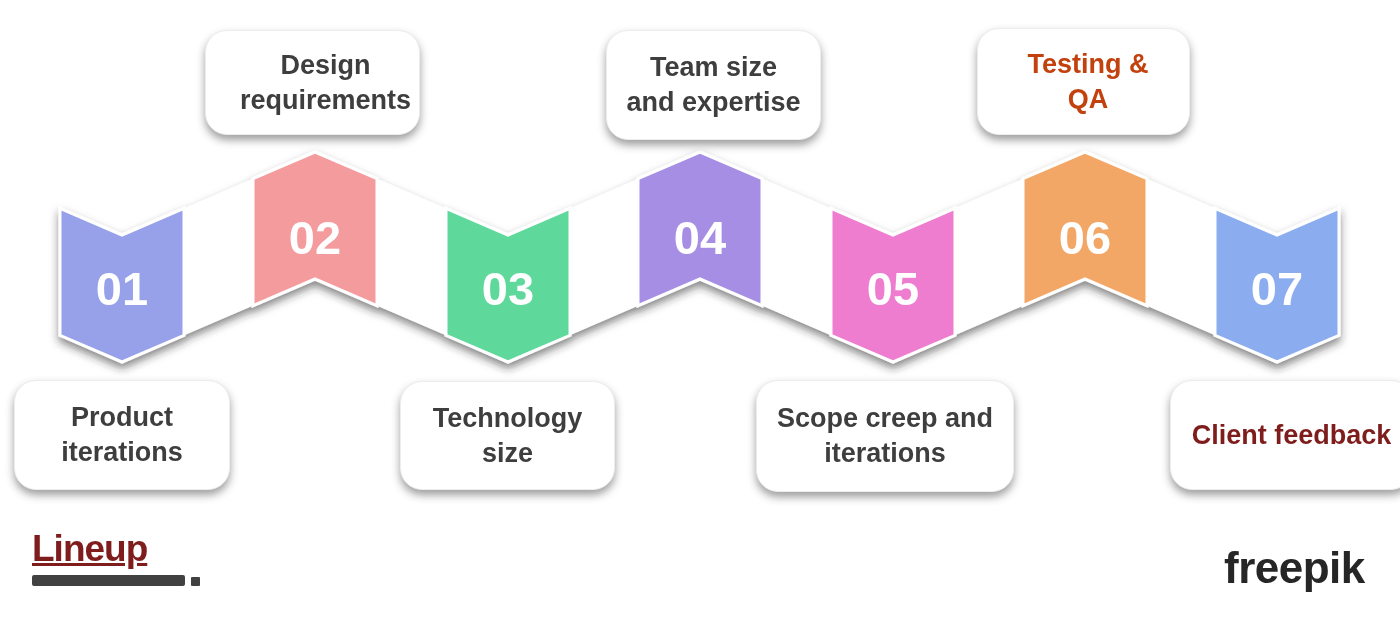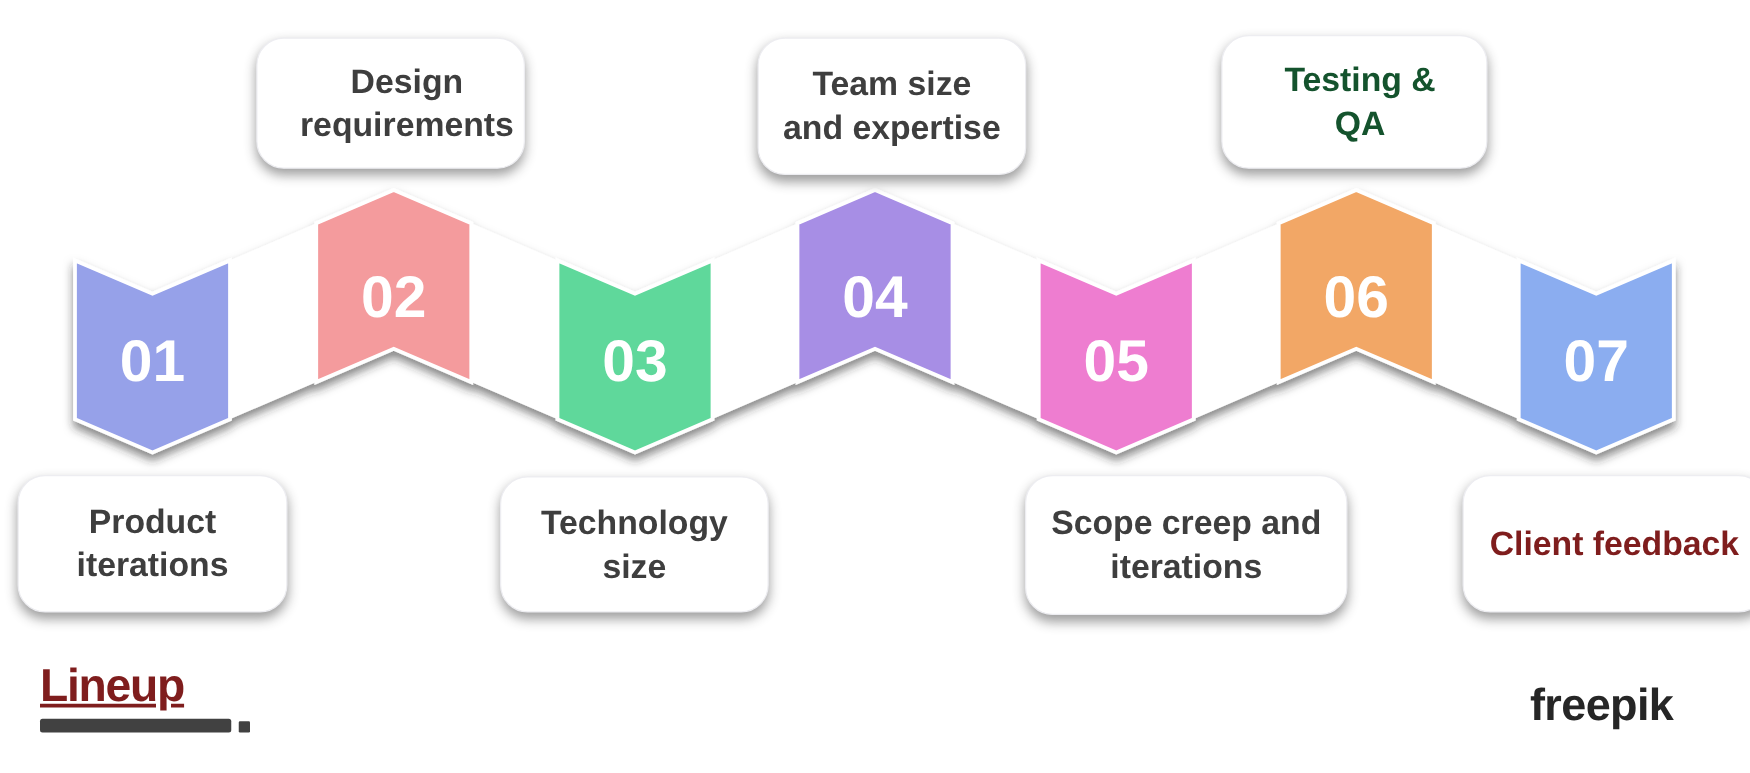--- a/index.html
+++ b/index.html
@@ -32,21 +32,21 @@
   .logo-left{position:absolute;left:32px;top:530px;}
   .logo-word{
     font-size:37px;font-weight:800;letter-spacing:-1px;line-height:1;
   }
   .logo-bar-row{display:flex;align-items:flex-end;margin-top:8px;}
   .logo-bar{width:153px;height:11px;border-radius:2px;}
   .logo-dot{width:9px;height:9px;margin-left:6px;border-radius:1px;}
 
   .logo-right{
     position:absolute;left:1224px;top:546px;
-    font-size:36px;font-weight:700;letter-spacing:-0.5px;line-height:1;
+    font-size:44px;font-weight:700;letter-spacing:-0.5px;line-height:1;
   }
 </style>
 </head>
 <body>
 
 <div id="stage">
 
   <svg id="ribbon" viewBox="0 0 1400 618" aria-hidden="true">
     <defs>
       <filter id="bandShadow" x="-5%" y="-10%" width="110%" height="125%">
@@ -73,23 +73,23 @@
   </svg>
 
   <div class="card" style="left: 14px; top: 380px; width: 216px; height: 110px; color: rgb(62, 62, 62);">Product iterations</div>
 
   <div class="card" style="left: 205px; top: 30px; width: 215px; height: 105px; color: rgb(62, 62, 62); padding-left: 44px;">Design requirements</div>
 
   <div class="card" style="left: 400px; top: 381px; width: 215px; height: 109px; color: rgb(62, 62, 62);">Technology size</div>
 
   <div class="card" style="left: 606px; top: 30px; width: 215px; height: 110px; color: rgb(62, 62, 62);">Team size and expertise</div>
 
-  <div class="card" style="left: 820px; top: 380px; width: 258px; height: 112px; color: rgb(62, 62, 62);">Scope creep and iterations</div>
+  <div class="card" style="left: 756px; top: 380px; width: 258px; height: 112px; color: rgb(62, 62, 62);">Scope creep and iterations</div>
 
-  <div class="card" style="left: 977px; top: 28px; width: 213px; height: 107px; color: #14532d; padding-left: 27px;">Testing &amp; QA</div>
+  <div class="card" style="left: 977px; top: 28px; width: 213px; height: 107px; color: #c2410c; padding-left: 27px;">Testing &amp; QA</div>
 
   <div class="card" style="left: 1170px; top: 380px; width: 243px; height: 110px; color: #7f1d1d;">Client feedback</div>
 
   <div class="logo-left">
     <div class="logo-word" style="color: #7f1d1d; text-decoration: underline;">Lineup</div>
     <div class="logo-bar-row">
       <div class="logo-bar" style="background: rgb(65, 65, 65);"></div>
       <div class="logo-dot" style="background: rgb(65, 65, 65);"></div>
     </div>
   </div>

